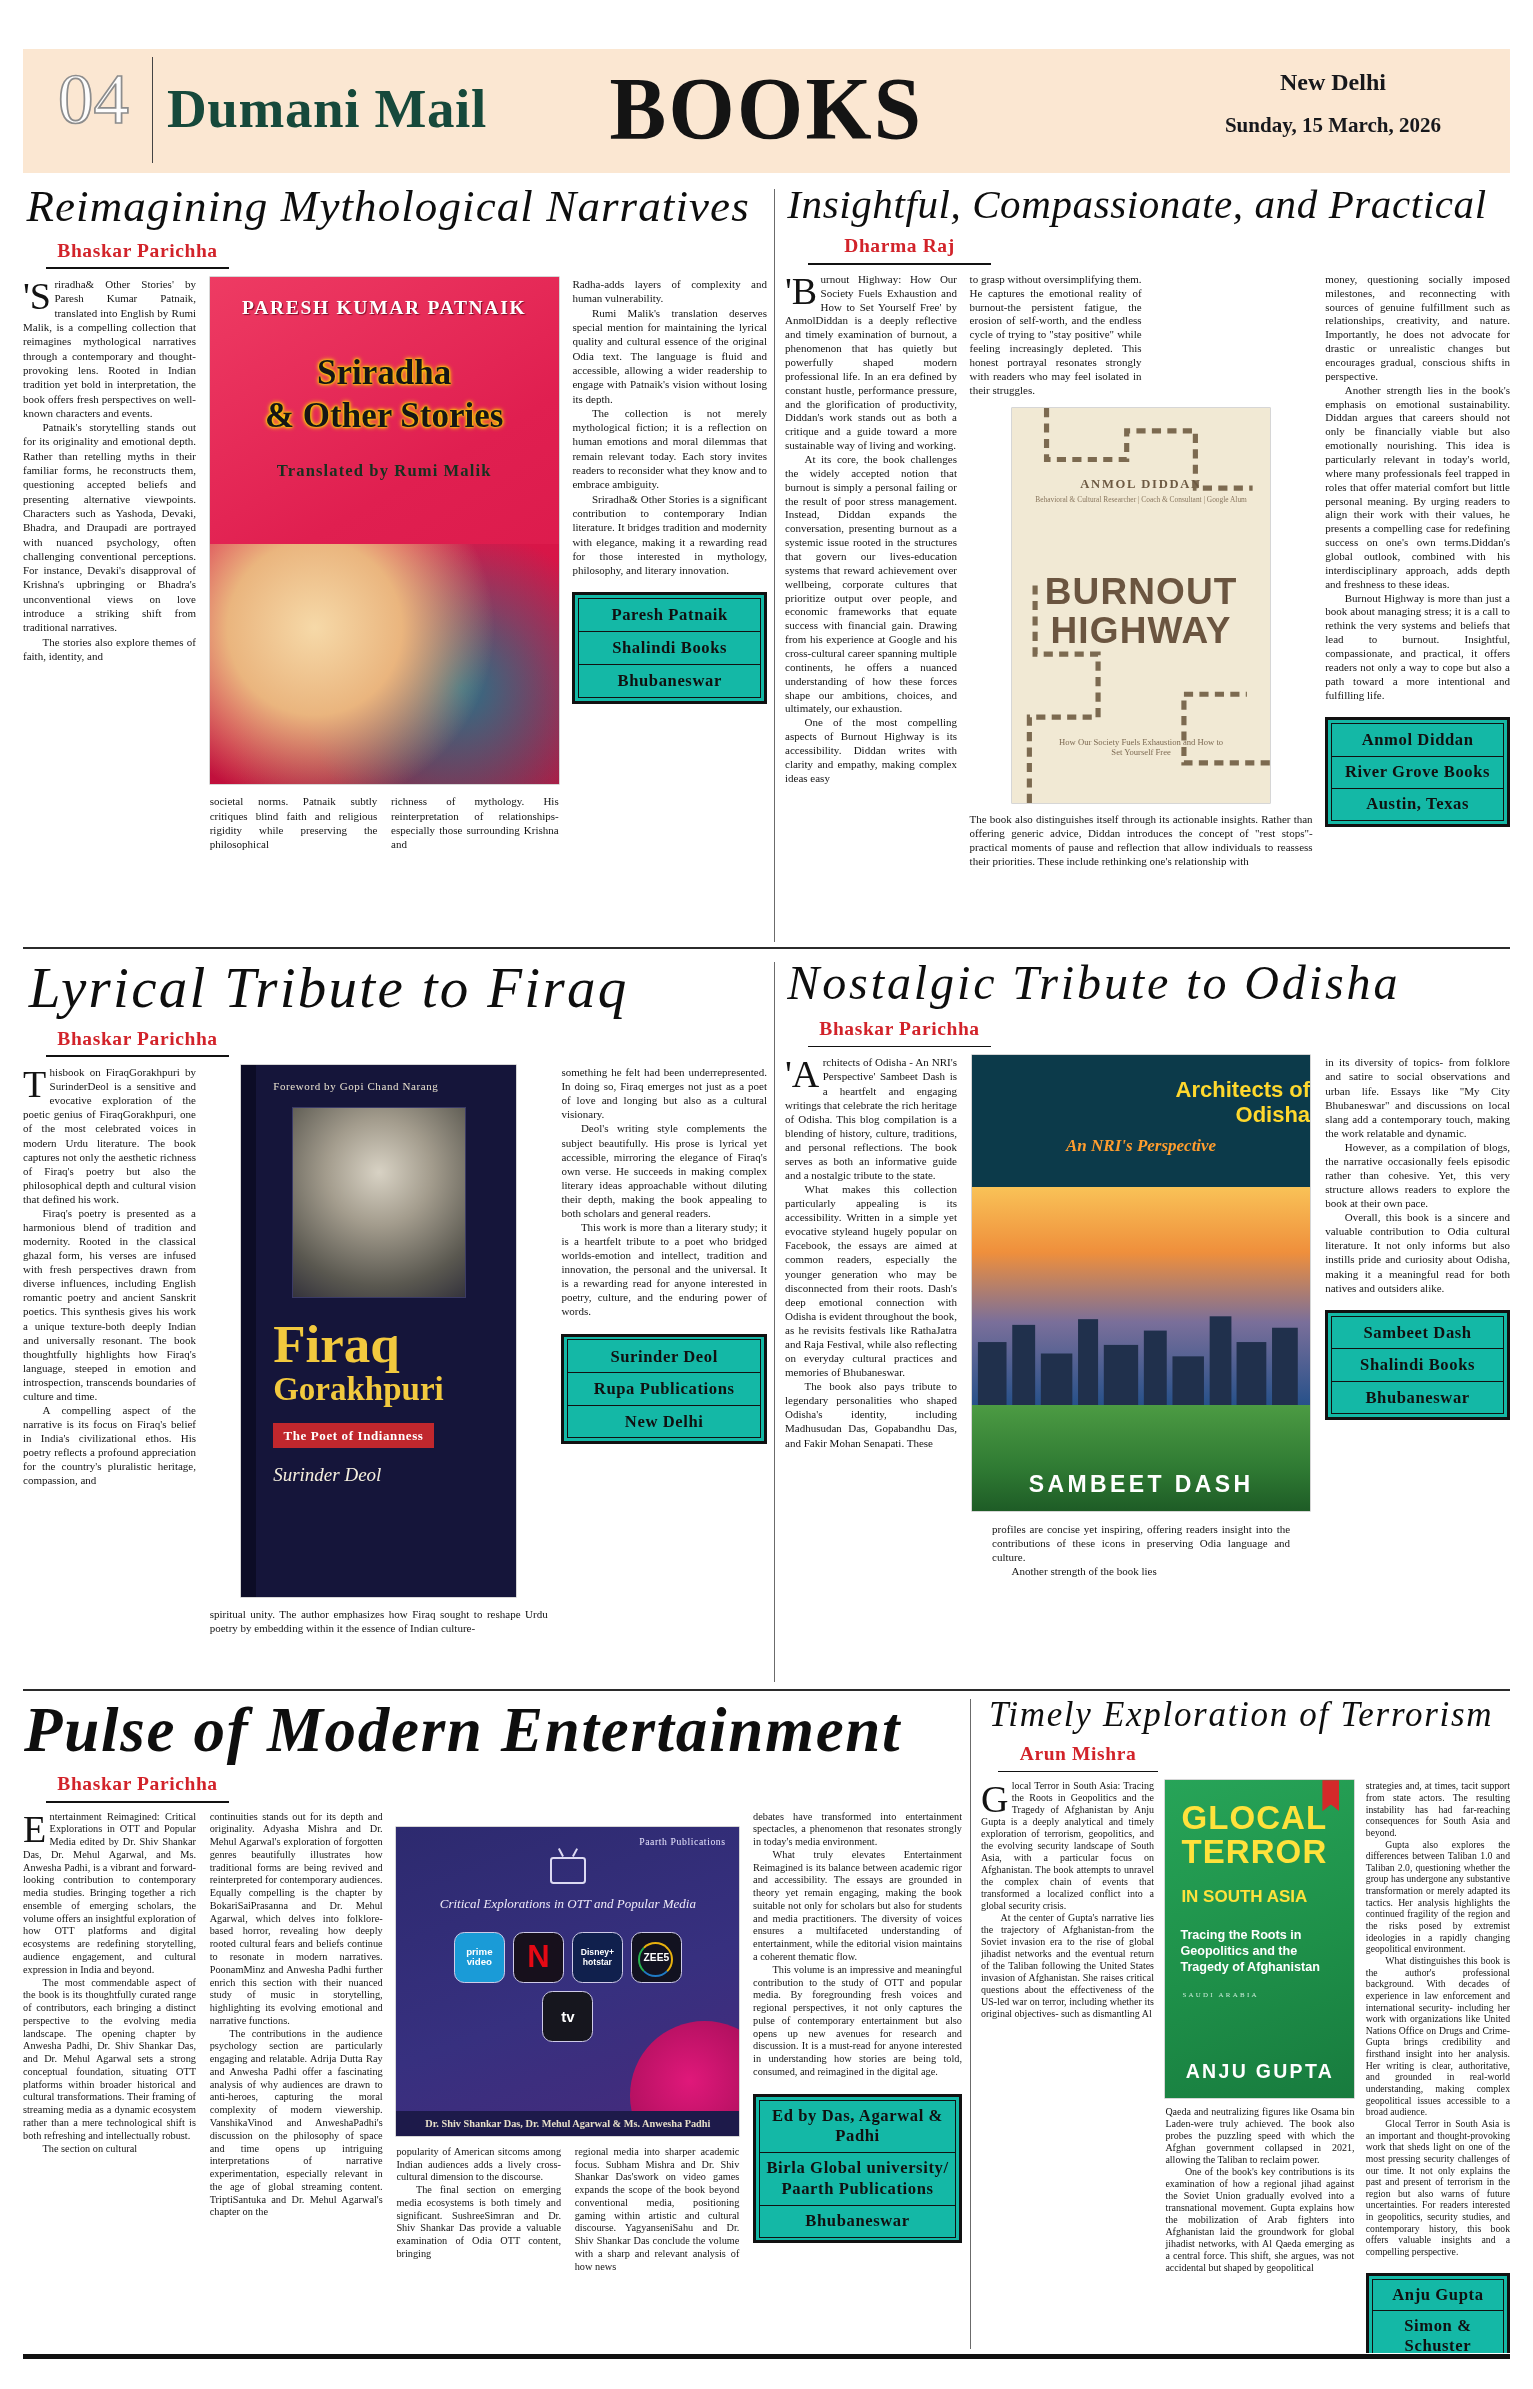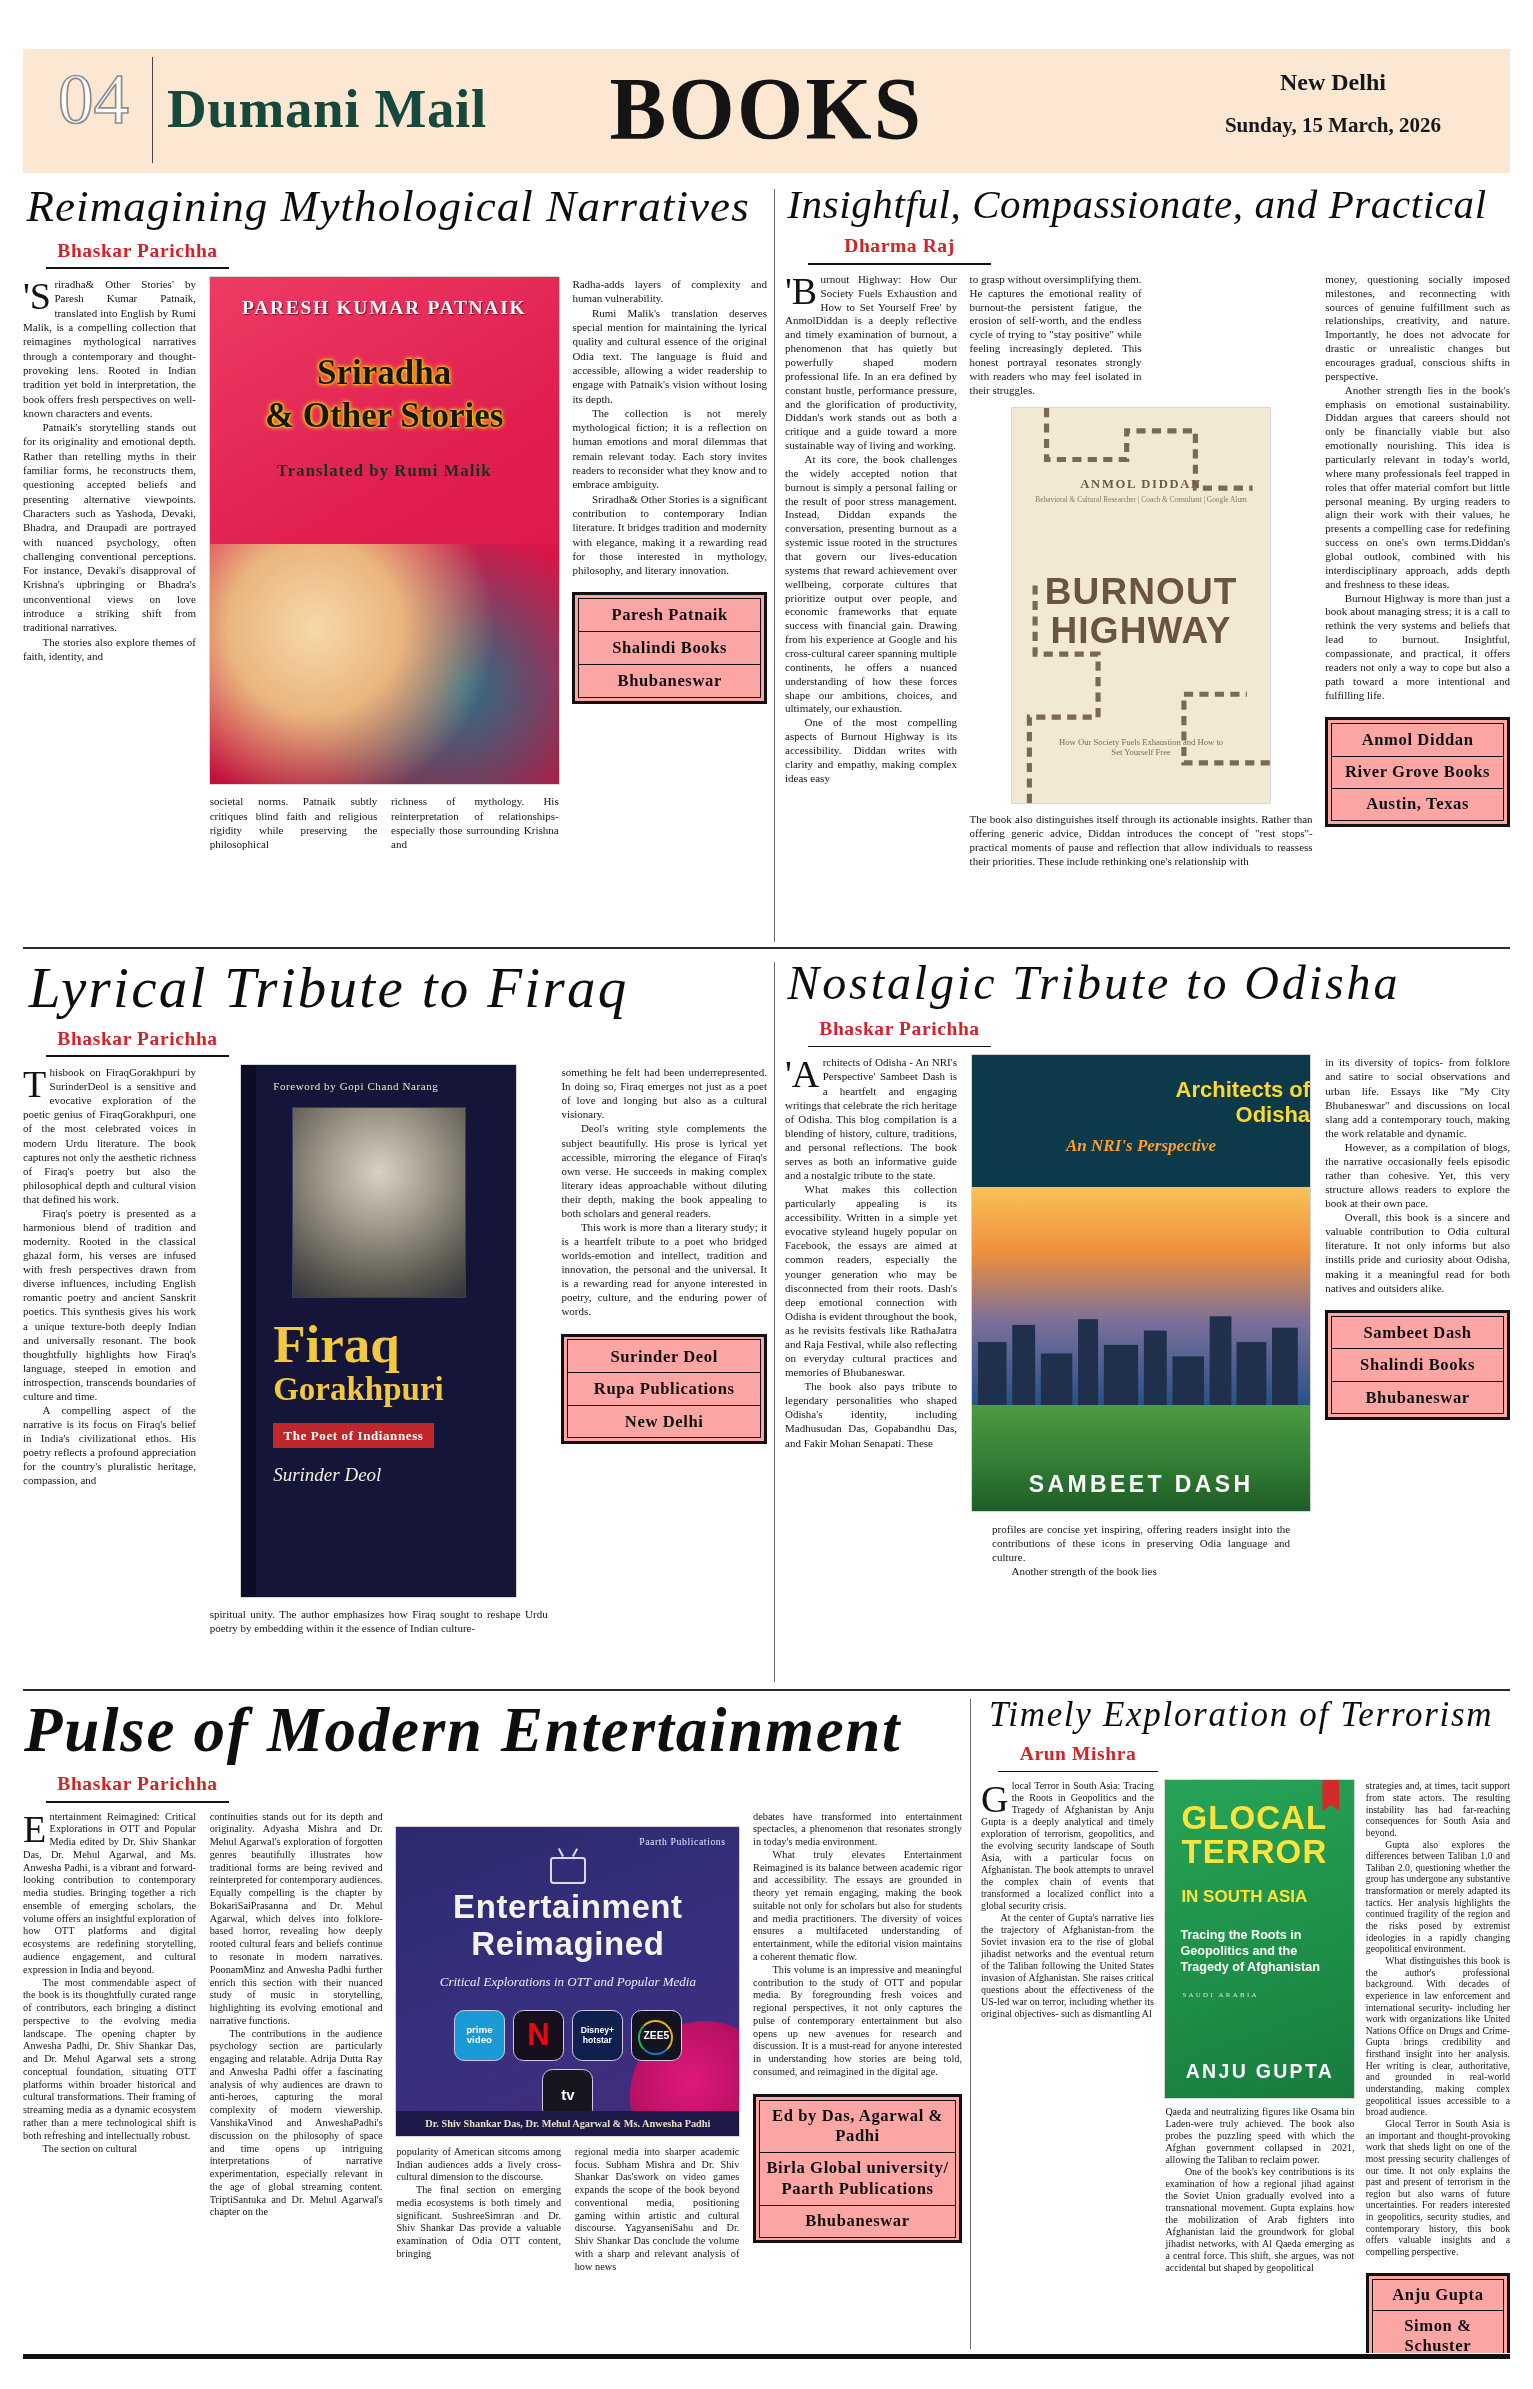--- a/index.html
+++ b/index.html
@@ -53,21 +53,21 @@
   #art2 .col{font-size:11px;line-height:1.26;}
   #art3 .col{font-size:11px;line-height:1.28;}
   #art4 .col{font-size:11px;line-height:1.28;}
   #art5 .col{font-size:10.3px;line-height:1.24;}
   #art6 .col{font-size:10px;line-height:1.2;}
   .w302{flex:0 0 173px;} .w300{flex:0 0 172px;} .flexcol{flex:1 1 auto;}
   .mid{display:flex;flex-direction:column;gap:10.3px;}
   .two-row{display:flex;gap:13.7px;}
   .minicol{flex:1 1 0;}
   
-  .bookbox{border:3.4px solid #111;background:#fca5a5;padding:2.9px;margin-top:15px;}
+  .bookbox{border:3.4px solid #111;background:#14b8a6;padding:2.9px;margin-top:15px;}
   .bookbox-in{border:1.1px solid #111;}
   .bb-row{font-size:16.6px;font-weight:700;text-align:center;padding:5.2px 3.4px;letter-spacing:0.6px;color:#101010;}
   .bb-row + .bb-row{border-top:1.1px solid #111;}
   
   .cover{position:relative;overflow:hidden;box-shadow:0 0 0 0.6px #bbb;}
   
   .cover1{width:349px;height:507px;background:linear-gradient(150deg,#ee3b63 0%,#e01f50 45%,#d81648 100%);}
   .c1-author{margin-top:19.5px;text-align:center;font-size:19.5px;font-weight:700;color:#fff;
              letter-spacing:1.7px;text-shadow:1.1px 1.1px 1.1px #7e0c27;}
   .c1-title{text-align:center;font-size:35px;font-weight:700;color:#161616;line-height:1.25;
@@ -383,24 +383,20 @@
         </div>
       <div class="col w302">
           <p class="cont">continuities stands out for its depth and originality. Adyasha Mishra and Dr. Mehul Agarwal's exploration of forgotten genres beautifully illustrates how traditional forms are being revived and reinterpreted for contemporary audiences. Equally compelling is the chapter by BokariSaiPrasanna and Dr. Mehul Agarwal, which delves into folklore-based horror, revealing how deeply rooted cultural fears and beliefs continue to resonate in modern narratives. PoonamMinz and Anwesha Padhi further enrich this section with their nuanced study of music in storytelling, highlighting its evolving emotional and narrative functions.</p>
           <p class="">The contributions in the audience psychology section are particularly engaging and relatable. Adrija Dutta Ray and Anwesha Padhi offer a fascinating analysis of why audiences are drawn to anti-heroes, capturing the moral complexity of modern viewership. VanshikaVinod and AnweshaPadhi's discussion on the philosophy of space and time opens up intriguing interpretations of narrative experimentation, especially relevant in the age of global streaming content. TriptiSantuka and Dr. Mehul Agarwal's chapter on the</p>
         </div>
       <div class="mid" style="flex:0 0 343px;">
         <div class="cover cover5">
           <div class="c5-blob"></div>
           <div class="c5-pub">Paarth Publications</div>
           <div class="c5-tv"></div>
-          <div class="c5-title">
-            <span>Entertainment</span><br>
-            <span>Reimagined</span>
-          </div>
           <div class="c5-sub">Critical Explorations in OTT and Popular Media</div>
           <div class="c5-tiles">
             <div class="tile t-prime">prime video</div>
             <div class="tile t-netflix">N</div>
             <div class="tile t-disney">Disney+ hotstar</div>
             <div class="tile t-zee">ZEE5</div>
             <div class="tile t-apple">tv</div>
           </div>
           <div class="c5-authors">Dr. Shiv Shankar Das, Dr. Mehul Agarwal &amp; Ms. Anwesha Padhi</div>
         </div>

